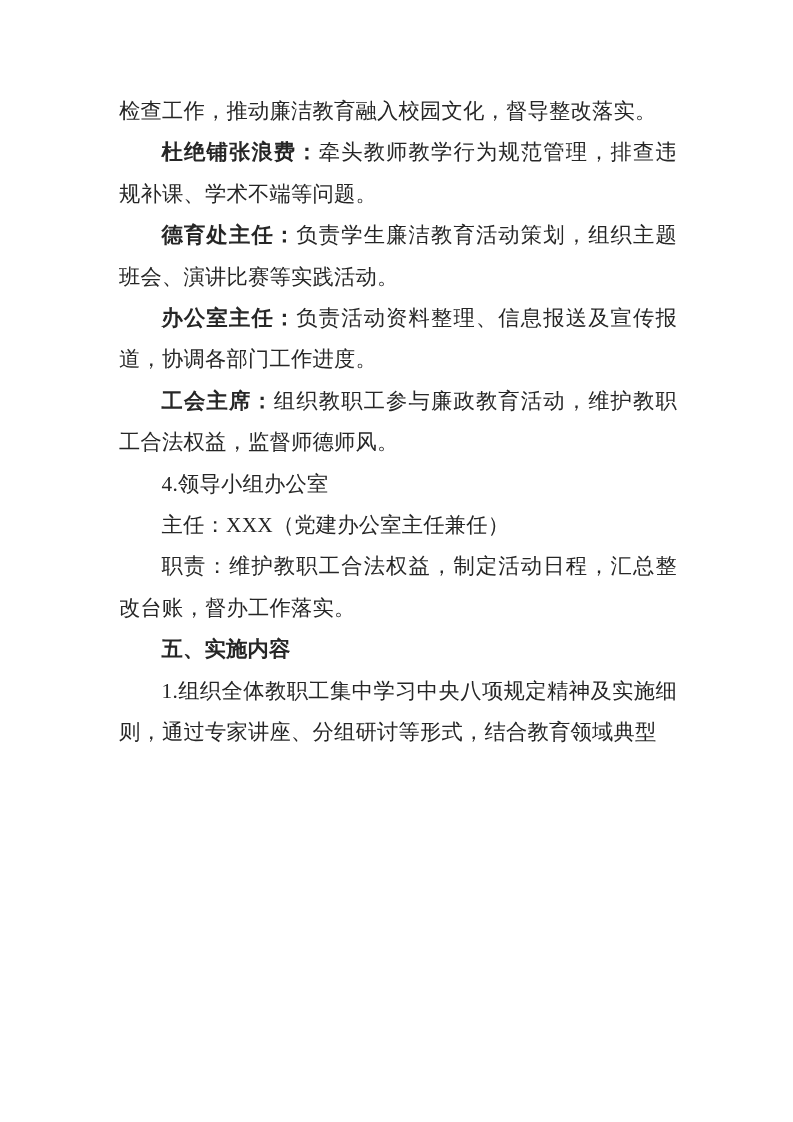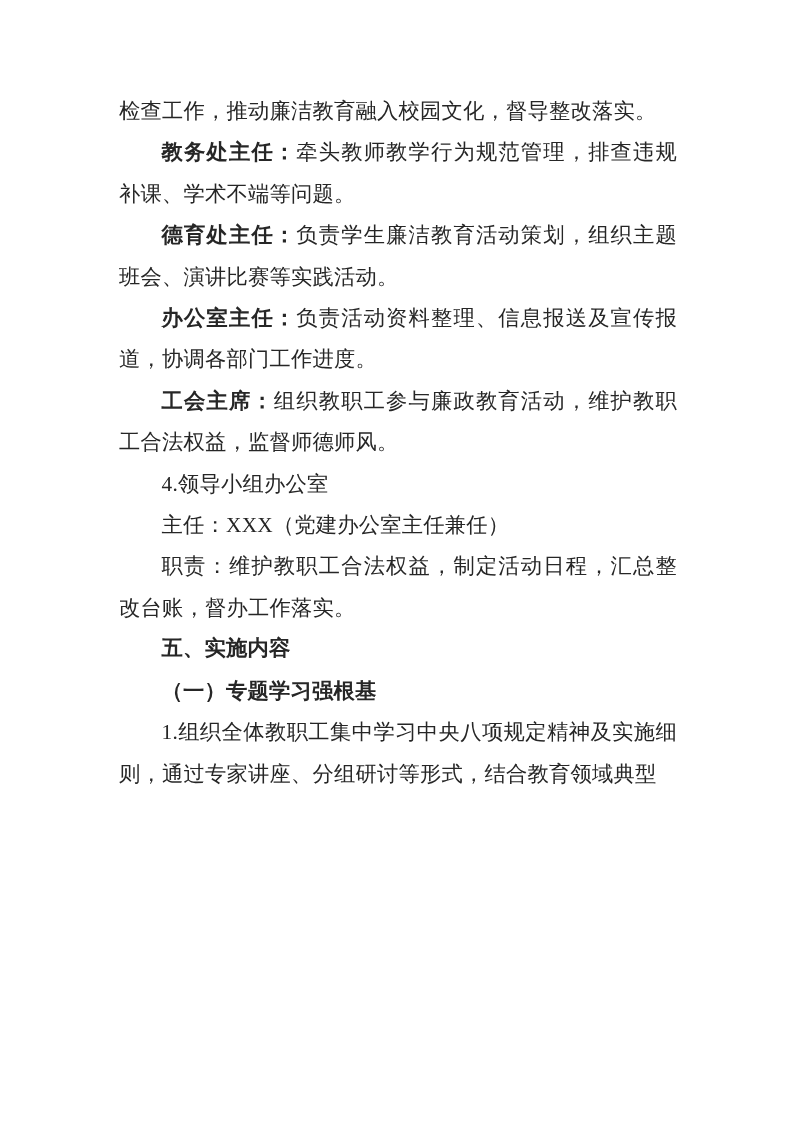--- a/index.html
+++ b/index.html
@@ -30,42 +30,41 @@
     letter-spacing: 0.2px;
   }
   p.para.indent {
     text-indent: 2em;
   }
   p.para .b {
     font-weight: bold;
   }
   
   p.para.heading-hei {
-    font-family: Liberation Mono, monospace;
+    font-family: Liberation Serif, serif;
     font-weight: bold;
   }
   
   p.para.heading-kaiti {
     font-weight: bold;
   }
   
   p.para.kaiti {
     font-weight: normal;
   }
 </style>
 </head>
 <body>
 
 <div class="page">
   <div class="doc-body">
       <p class="para body"><span>检查工作，推动廉洁教育融入校园文化，督导整改落实。</span></p>
-      <p class="para body indent"><span class="b">教务处主任：</span><span>牵头教师教学行为规范管理，排查违规补课、学术不端等问题。</span></p>
+      <p class="para body indent"><span class="b">杜绝铺张浪费：</span><span>牵头教师教学行为规范管理，排查违规补课、学术不端等问题。</span></p>
       <p class="para body indent"><span class="b">德育处主任：</span><span>负责学生廉洁教育活动策划，组织主题班会、演讲比赛等实践活动。</span></p>
       <p class="para body indent"><span class="b">办公室主任：</span><span>负责活动资料整理、信息报送及宣传报道，协调各部门工作进度。</span></p>
       <p class="para body indent"><span class="b">工会主席：</span><span>组织教职工参与廉政教育活动，维护教职工合法权益，监督师德师风。</span></p>
       <p class="para kaiti indent"><span>4.领导小组办公室</span></p>
       <p class="para body indent"><span>主任：XXX（党建办公室主任兼任）</span></p>
       <p class="para body indent"><span>职责：维护教职工合法权益，制定活动日程，汇总整改台账，督办工作落实。</span></p>
       <p class="para heading-hei indent"><span class="b">五、实施内容</span></p>
-      <p class="para heading-kaiti indent"><span class="b">（一）专题学习强根基</span></p>
       <p class="para body indent"><span>1.组织全体教职工集中学习中央八项规定精神及实施细则，通过专家讲座、分组研讨等形式，结合教育领域典型</span></p>
     </div>
 </div>
 
 </body></html>

